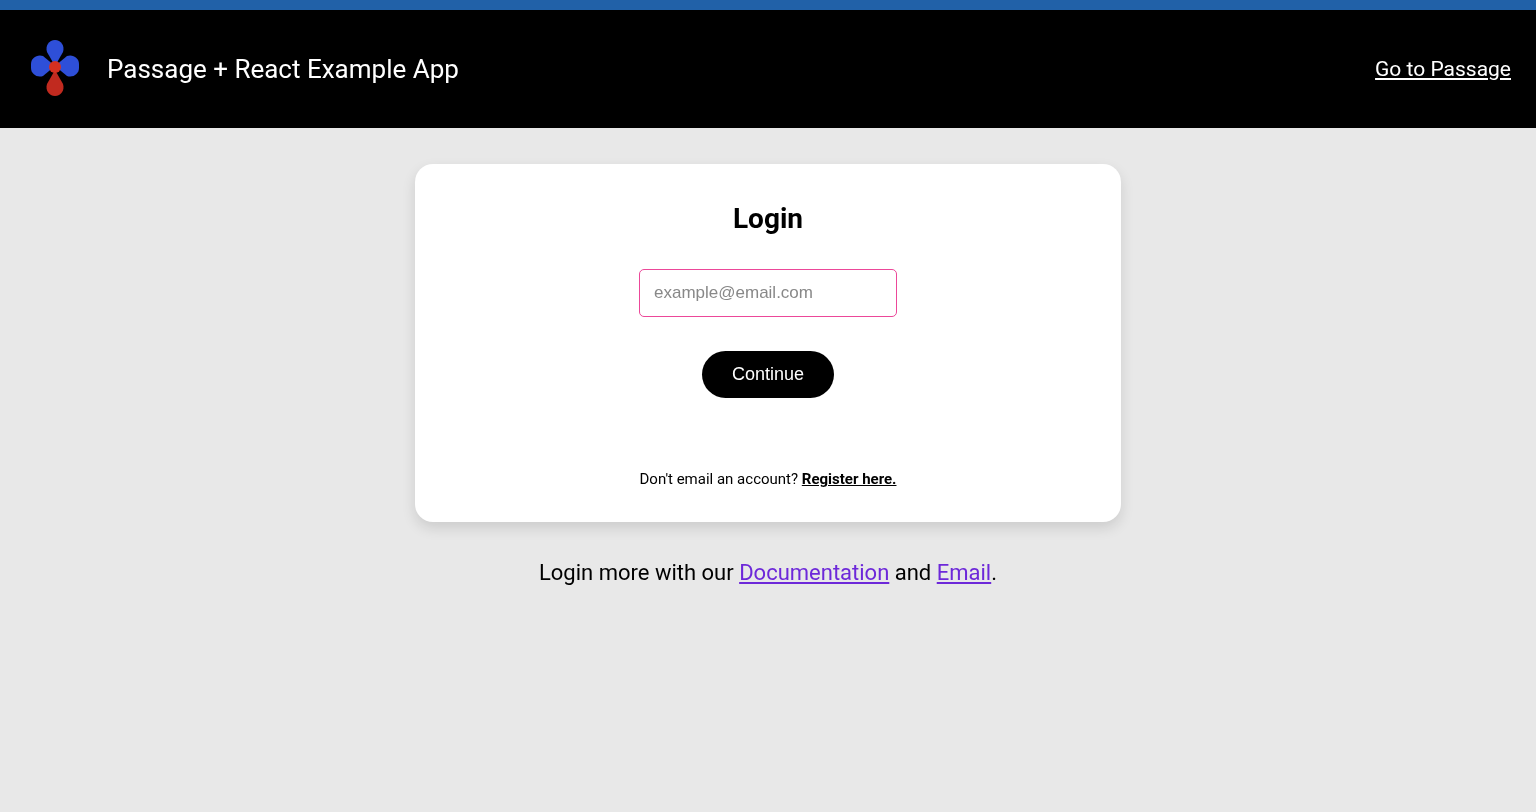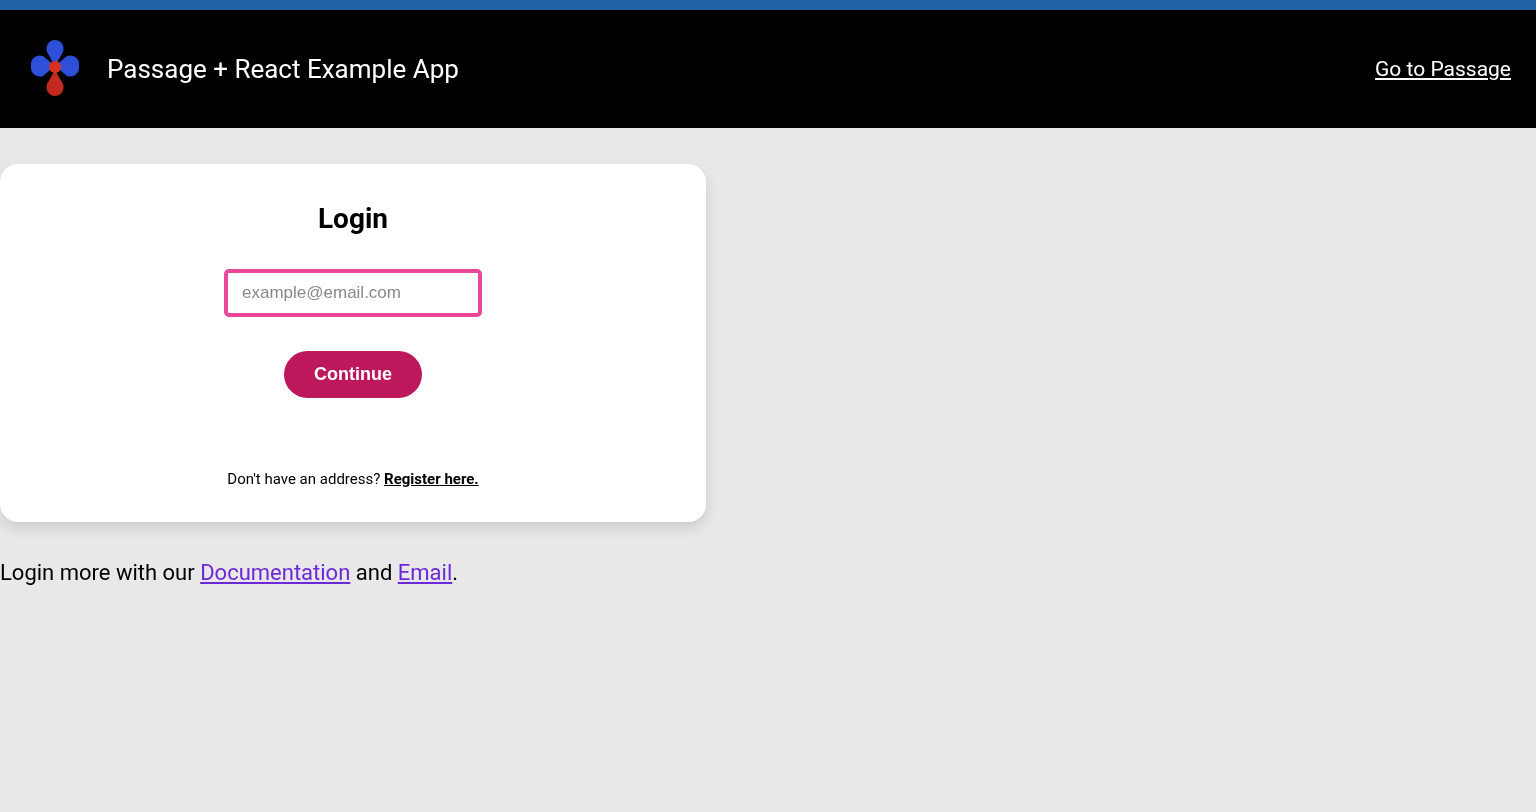--- a/index.html
+++ b/index.html
@@ -41,21 +41,21 @@
     }
     .go-to-passage {
       color: #fff;
       font-size: 21px;
       text-decoration: underline;
       cursor: pointer;
     }
     .main {
       display: flex;
       flex-direction: column;
-      align-items: flex-start;
+      align-items: center;
       padding-top: 36px;
     }
     .card {
       background: #fff;
       width: 706px;
       border-radius: 18px;
       box-shadow: 0 6px 14px rgba(0,0,0,0.12);
       padding: 38px 48px 30px;
       display: flex;
       flex-direction: column;
@@ -75,37 +75,37 @@
       margin-bottom: 34px;
     }
     .field-label {
       font-size: 17px;
       color: #000;
       margin-bottom: 10px;
     }
     .email-input {
       width: 100%;
       height: 48px;
-      border: 4px solid #ec4899;
+      border: 1px solid #ec4899;
       border-radius: 5px;
       padding: 0 14px;
       font-size: 17px;
       color: #333;
     }
     .email-input::placeholder {
       color: #888;
     }
     .continue-btn {
-      background: #be185d;
+      background: #000000;
       color: #fff;
       border: none;
       border-radius: 999px;
       padding: 13px 30px;
       font-size: 18px;
-      font-weight: 700;
+      font-weight: 400;
       cursor: pointer;
       margin-bottom: 72px;
     }
     .register-row {
       font-size: 15px;
       color: #000;
       margin-bottom: 4px;
     }
     .register-link {
       font-weight: 700;
@@ -154,20 +154,20 @@
   <div class="card">
     <div class="card-title">Login</div>
 
     <div class="form-section">
       <input type="email" class="email-input" placeholder="example@email.com" style="">
     </div>
 
     <button class="continue-btn">Continue</button>
 
     <div class="register-row">
-      <span>Don't have an address? </span><a class="register-link">Register here.</a>
+      <span>Don't email an account? </span><a class="register-link">Register here.</a>
     </div>
   </div>
 
   <div class="footer-text">
     <span>Login more with our </span><a class="footer-link">Documentation</a><span> and </span><a class="footer-link">Email</a><span>.</span>
   </div>
 </div>
 
 </body></html>

